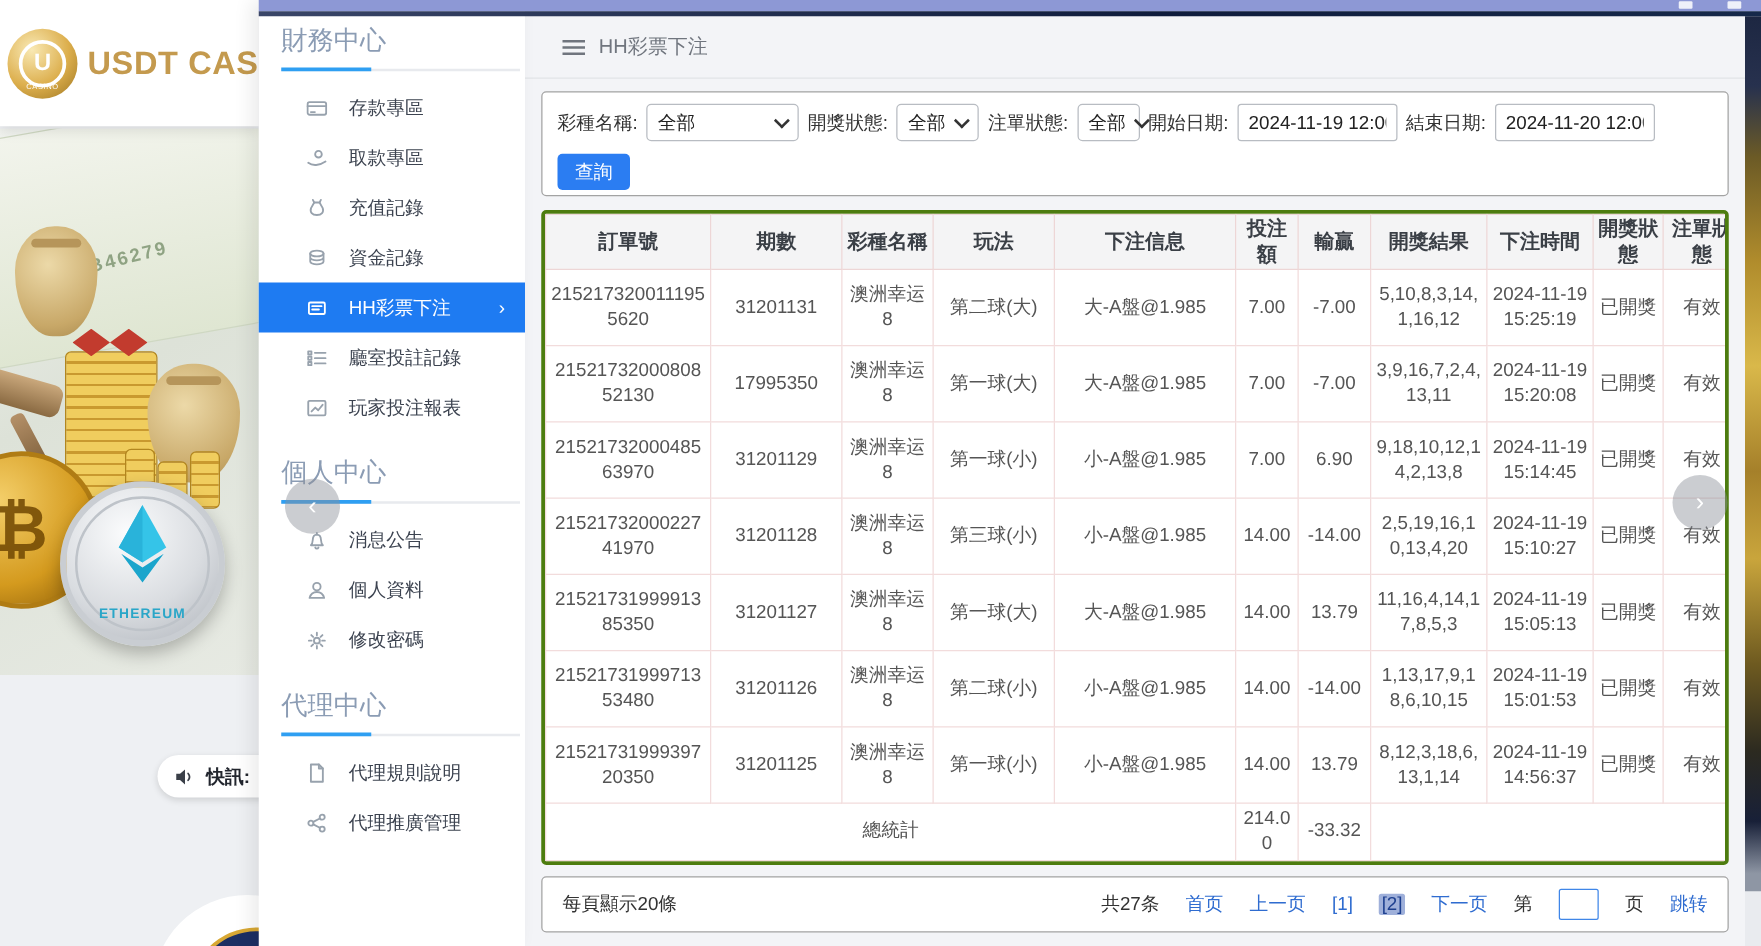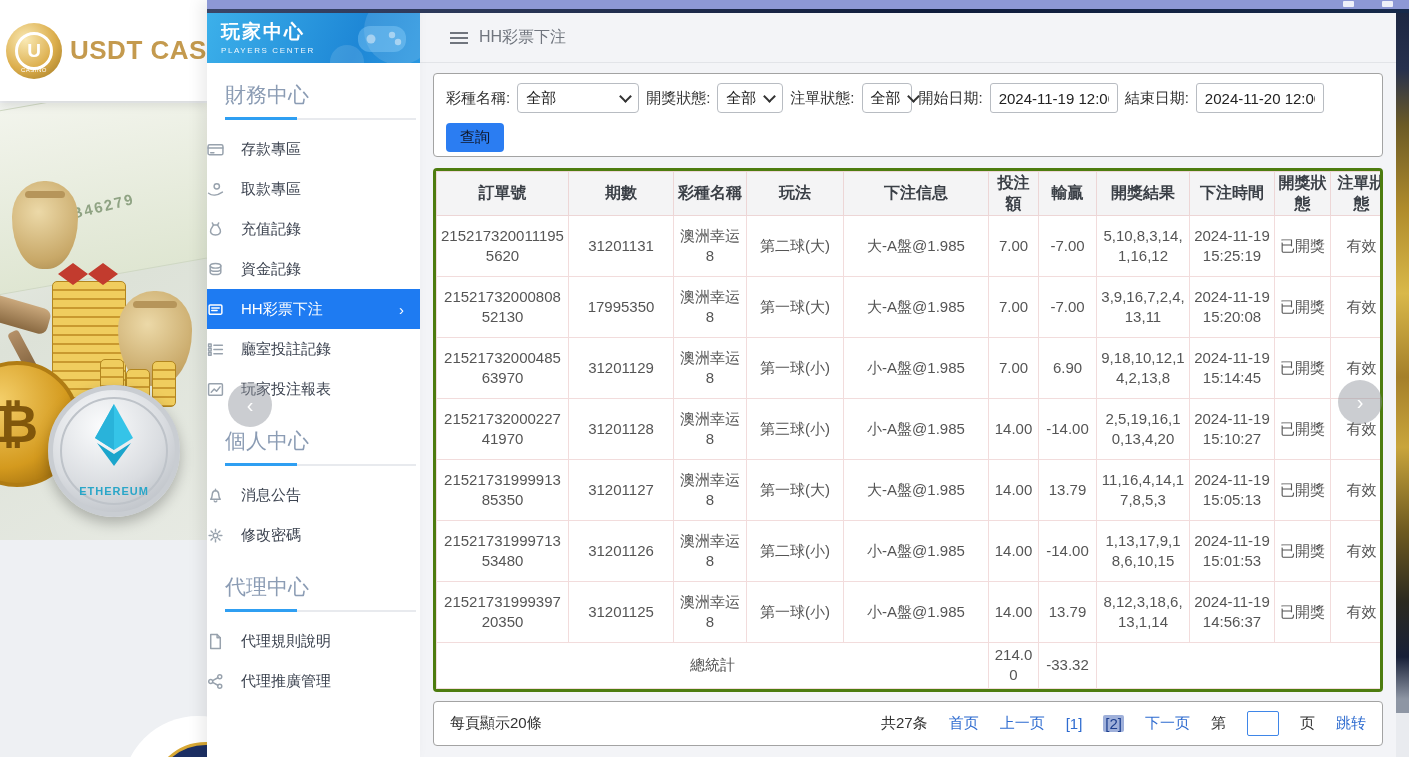--- a/index.html
+++ b/index.html
@@ -66,40 +66,40 @@
            box-shadow:-6px 0 14px rgba(0,0,0,.08);box-sizing:border-box}
   .sb-head{margin-top:13px;height:50px;background:linear-gradient(110deg,#3cb0ea,#1e87d6 70%,#2a97e0);
            color:#fff;padding:6px 0 0 14px;box-sizing:border-box;position:relative;overflow:hidden}
   .sb-title{font-size:19px;font-weight:bold;letter-spacing:2px}
   .sb-sub{font-size:8px;letter-spacing:1.6px;color:rgba(255,255,255,.92);margin-top:1px}
   .sb-pad{position:absolute;right:10px;top:7px;opacity:.75}
   .sb-bub{position:absolute;border-radius:50%;background:rgba(255,255,255,.12)}
   .sec-title{margin:18px 0 0 18px;font-size:21px;color:#8b9cb4}
   .sec-line{position:relative;margin:9px 4px 9px 18px;height:2px;background:#e8eaee}
   .sec-line::before{content:"";position:absolute;left:0;top:-1px;width:72px;height:3px;background:#2f9ff2}
-  .si{display:flex;align-items:center;height:40px;gap:17px;font-size:15px;color:#3c4350;cursor:pointer}
+  .si{display:flex;align-items:center;height:40px;padding-left:38px;gap:17px;font-size:15px;color:#3c4350;cursor:pointer}
   .si .ic{width:17px;height:17px;flex:none;display:flex;align-items:center;justify-content:center}
   .si.active{background:#1e7bf2;color:#fff}
   .chev{margin-left:auto;margin-right:16px;font-size:15px;color:#fff}
 
   
   .main{position:absolute;left:420px;top:13px;width:976px;height:744px;background:#f3f4f7}
   .topbar{height:49px;border-bottom:1px solid #e2e4e8;display:flex;align-items:center;gap:11px;padding-left:30px;color:#70757e}
   .hamb{width:18px;height:2px;background:#70757e;box-shadow:0 -5px 0 #70757e,0 5px 0 #70757e;flex:none}
   .page-title{font-size:16px}
   .card{position:absolute;left:13px;width:950px;background:#fff;border:1px solid #a3a3a3;border-radius:4px;box-sizing:border-box}
   .filter-card{top:60px;height:84px;padding:9px 12px}
   .frow{display:flex;align-items:center;gap:7px;font-size:15px;color:#333;white-space:nowrap}
   .sel{border:1px solid #b8bcc2;border-radius:4px;height:30px;display:flex;align-items:center;
        justify-content:space-between;padding:0 8px;background:#fff;color:#222;box-sizing:border-box;cursor:pointer}
   .car{width:7px;height:7px;border-right:2px solid #333;border-bottom:2px solid #333;transform:rotate(45deg);margin:-4px 0 0 8px;flex:none}
   .w1{width:122px}.w2{width:66px}.w3{width:50px}
   .din{height:30px;border:1px solid #b8bcc2;border-radius:3px;padding:0 8px;font-size:15px;color:#222;width:128px;
        font-family:"Liberation Sans",sans-serif;box-sizing:border-box}
-  .btn{margin-top:10px;background:#2b7df2;color:#0f172a;border:none;border-radius:4px;height:29px;padding:0 14px;
+  .btn{margin-top:10px;background:#2b7df2;color:#ffffff;border:none;border-radius:4px;height:29px;padding:0 14px;
        font-size:15px;font-family:"Liberation Sans",sans-serif;cursor:pointer}
 
   .table-card{top:155px;padding:0;overflow:hidden;border:3px solid #4d7c0f}
   table{width:100%;border-collapse:collapse;table-layout:fixed}
   th{background:#f4f4f5;font-size:16px;font-weight:bold;color:#3a3f46;height:43px;border:1px solid #edd6d6;padding:0 2px}
   td{font-size:15px;color:#555;text-align:center;border:1px solid #f2dcdc;height:56px;padding:2px 3px;
      word-break:break-all;line-height:1.35}
   tr.sumrow td{height:37px}
 
   .pag-card{top:688px;height:45px;display:flex;align-items:center;justify-content:space-between;padding:0 16px;
@@ -153,43 +153,38 @@
       <div class="eth">
         <div class="eth-inner"></div>
         <svg class="eth-dia" width="46" height="66" viewBox="0 0 46 66">
           <polygon points="23,2 42,36 23,48 4,36" fill="#35c4e8"></polygon>
           <polygon points="23,52 40,41 23,64 6,41" fill="#1ba5cc"></polygon>
           <polygon points="23,2 23,48 4,36" fill="#29b3da"></polygon>
         </svg>
         <div class="eth-text">ETHEREUM</div>
       </div>
     </div>
+    <div class="news">
+      <svg width="17" height="15" viewBox="0 0 17 15">
+        <path d="M1 5h3l4-3.5v12L4 10H1z" fill="#3a3f48"></path>
+        <path d="M10.5 4.8a4.2 4.2 0 0 1 0 5.4" stroke="#3a3f48" fill="none" stroke-width="1.4" stroke-linecap="round"></path>
+      </svg>
+      <span class="news-label">快訊:</span>
+    </div>
     <div class="ring"></div>
     <div class="service"></div>
   </div>
 
   <div class="strip-peri">
     <div class="tb-ic" style="right:55px"></div>
     <div class="tb-ic" style="right:16px"></div>
   </div>
   <div class="strip-navy"></div>
 
   <div class="sidebar">
-    <div class="sb-head">
-      <div class="sb-bub" style="right:-14px;top:-18px;width:70px;height:70px"></div>
-      <div class="sb-bub" style="right:56px;bottom:-16px;width:34px;height:34px"></div>
-      <div class="sb-title">玩家中心</div>
-      <div class="sb-sub">PLAYERS CENTER</div>
-      <svg class="sb-pad" width="56" height="36" viewBox="0 0 56 36">
-        <rect x="4" y="6" width="48" height="26" rx="12" fill="rgba(160,220,255,.45)"></rect>
-        <circle cx="17" cy="19" r="4.5" fill="rgba(255,255,255,.65)"></circle>
-        <circle cx="38" cy="15" r="3.2" fill="rgba(255,255,255,.65)"></circle>
-        <circle cx="44" cy="22" r="3.2" fill="rgba(255,255,255,.65)"></circle>
-      </svg>
-    </div>
 
     <div class="sec-title">財務中心</div>
     <div class="sec-line"></div>
 
     <div class="si">
       <span class="ic">
           <svg class="icn" width="17" height="17" viewBox="0 0 16 16">
             <rect x="1" y="3.5" width="14" height="9.5" rx="1.5"></rect>
             <path d="M1 6.5h14M3.5 11h3"></path>
           </svg>
@@ -258,20 +253,29 @@
     <div class="sec-line"></div>
 
     <div class="si">
       <span class="ic">
           <svg class="icn" width="17" height="17" viewBox="0 0 16 16">
             <path d="M3.5 11.5h9c-1.2-1-1.3-2.5-1.4-4C11 5 9.8 3.5 8 3.5S5 5 4.9 7.5c-.1 1.5-.2 3-1.4 4z"></path>
             <path d="M6.8 13.2a1.3 1.3 0 0 0 2.4 0M8 3.5V2.2"></path>
           </svg>
         </span>
       <span>消息公告</span>
+    </div>
+    <div class="si">
+      <span class="ic">
+          <svg class="icn" width="17" height="17" viewBox="0 0 16 16">
+            <circle cx="8" cy="5" r="2.8"></circle>
+            <path d="M2.5 13.5c.8-3 2.8-4.5 5.5-4.5s4.7 1.5 5.5 4.5z"></path>
+          </svg>
+        </span>
+      <span>個人資料</span>
     </div>
     <div class="si">
       <span class="ic">
           <svg class="icn" width="17" height="17" viewBox="0 0 16 16">
             <circle cx="8" cy="8" r="2.2"></circle>
             <path d="M8 2v2M8 12v2M2 8h2M12 8h2M3.8 3.8l1.4 1.4M10.8 10.8l1.4 1.4M12.2 3.8l-1.4 1.4M5.2 10.8l-1.4 1.4"></path>
           </svg>
         </span>
       <span>修改密碼</span>
     </div>

